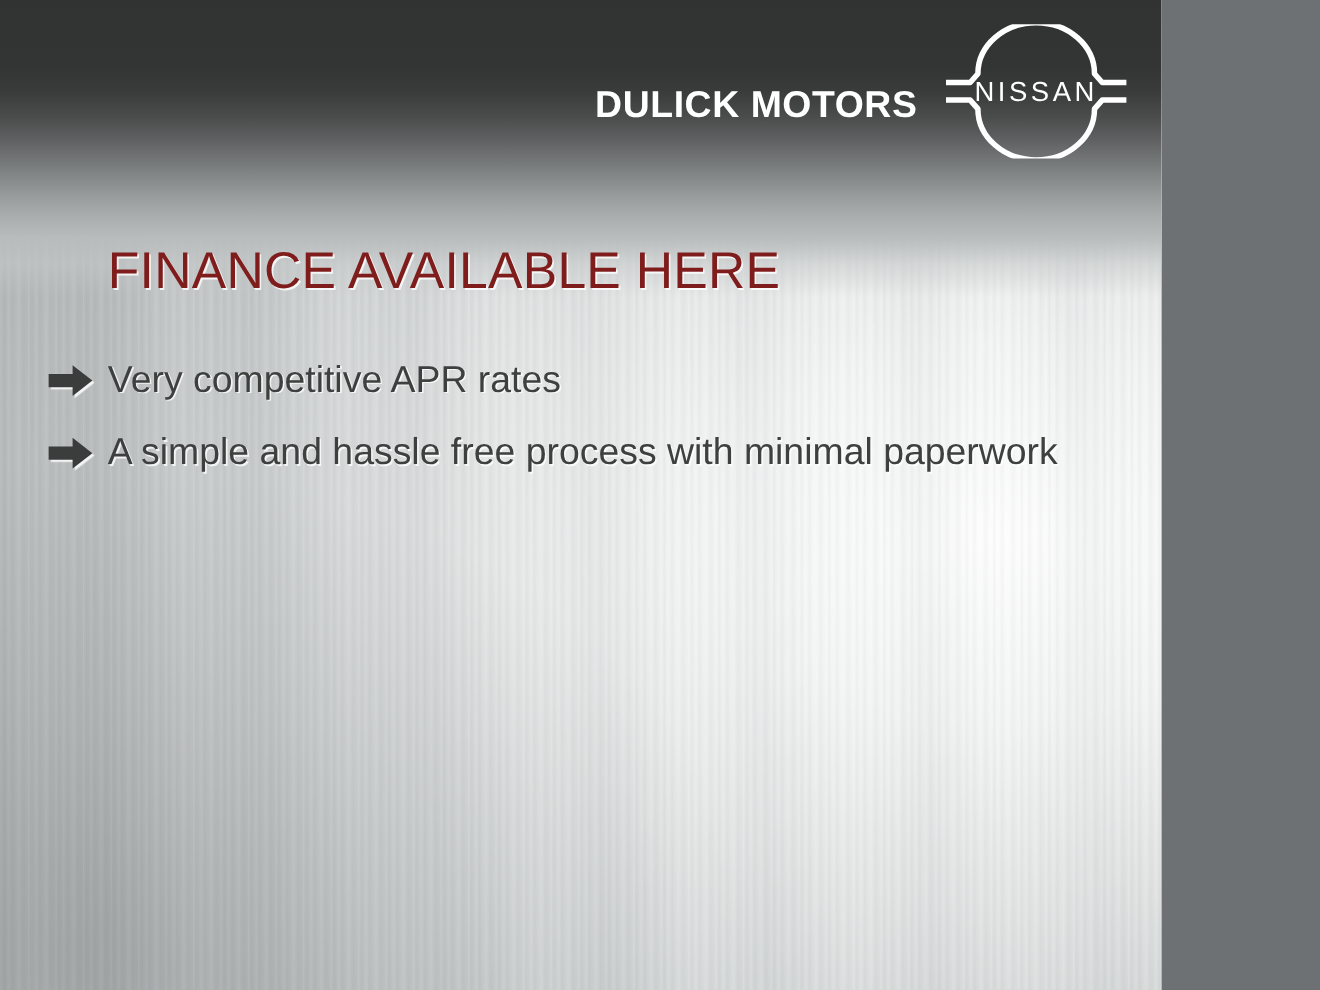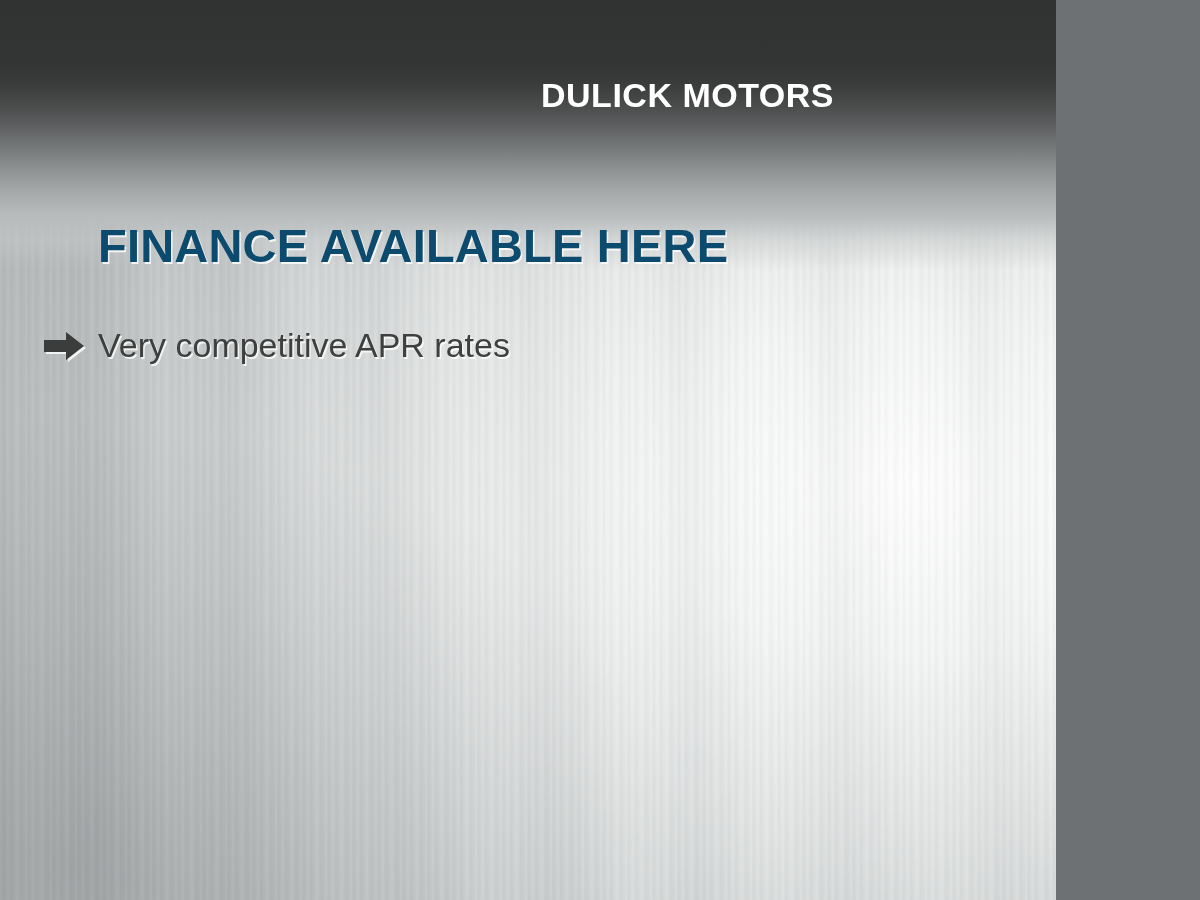--- a/index.html
+++ b/index.html
@@ -122,22 +122,22 @@
     position: absolute;
     left: 0;
     top: 0;
     width: 1200px;
   }
   .slide-title {
     position: absolute;
     left: 98px;
     top: 218px;
     font-size: 47px;
-    font-weight: 700;
-    color: #0c4a6e;
+    font-weight: 400;
+    color: #7f1d1d;
     letter-spacing: 0.2px;
     white-space: nowrap;
     text-shadow: 1.5px 1.5px 0 rgba(255,255,255,0.80);
   }
   .bullets {
     position: absolute;
     left: 44px;
     top: 322px;
     width: 1130px;
     list-style: none;
@@ -173,38 +173,58 @@
   <div class="bg-layer bg-base"></div>
   <div class="bg-layer bg-brush"></div>
   <div class="bg-layer bg-mottle"></div>
   <div class="bg-layer bg-vignette"></div>
   <div class="bg-layer bg-header"></div>
 
   <div class="header">
 
     <div class="brand-name">DULICK MOTORS</div>
 
+    <div class="logo">
+      <svg viewBox="0 0 172 122" xmlns="http://www.w3.org/2000/svg" fill="none" stroke="#ffffff" stroke-width="5" stroke-linecap="butt" stroke-linejoin="miter">
+
+        <path d="M4 53 L26 53 L33 45 A48 42 0 0 1 139 45 L146 53 L168 53" stroke-linejoin="round"></path>
+
+        <path d="M4 69 L26 69 L33 77 A48 42 0 0 0 139 77 L146 69 L168 69" stroke-linejoin="round"></path>
+
+        <g stroke="none" fill="#ffffff">
+          <text x="86" y="70" text-anchor="middle" font-family="'Liberation Sans', sans-serif" font-size="25" letter-spacing="3.2">NISSAN</text>
+        </g>
+      </svg>
+    </div>
   </div>
 
   <div class="content">
 
     <div class="slide-title">FINANCE AVAILABLE HERE</div>
 
     <ul class="bullets">
 
       <li class="bullet">
         <span class="bullet-arrow">
           <svg viewBox="0 0 40 30" xmlns="http://www.w3.org/2000/svg">
             <path d="M0 9 H22 V1 L40 15 L22 29 V21 H0 Z" fill="#3b3c3c"></path>
           </svg>
         </span>
         <span class="bullet-text">Very competitive APR rates</span>
       </li>
 
 
 
 
+      <li class="bullet">
+        <span class="bullet-arrow">
+          <svg viewBox="0 0 40 30" xmlns="http://www.w3.org/2000/svg">
+            <path d="M0 9 H22 V1 L40 15 L22 29 V21 H0 Z" fill="#3b3c3c"></path>
+          </svg>
+        </span>
+        <span class="bullet-text">A simple and hassle free process with minimal paperwork</span>
+      </li>
 
 
     </ul>
   </div>
 
 </div>
 
 </body></html>

